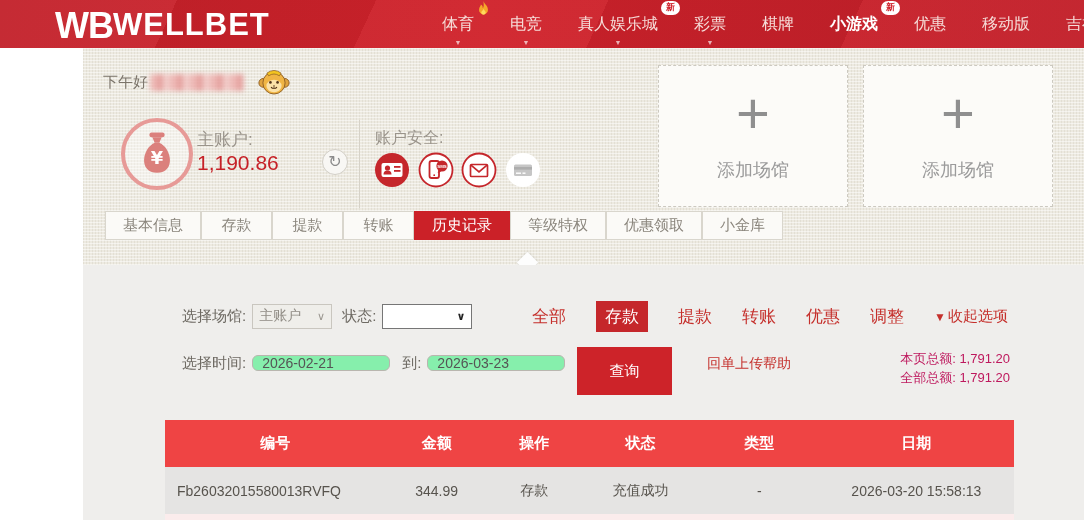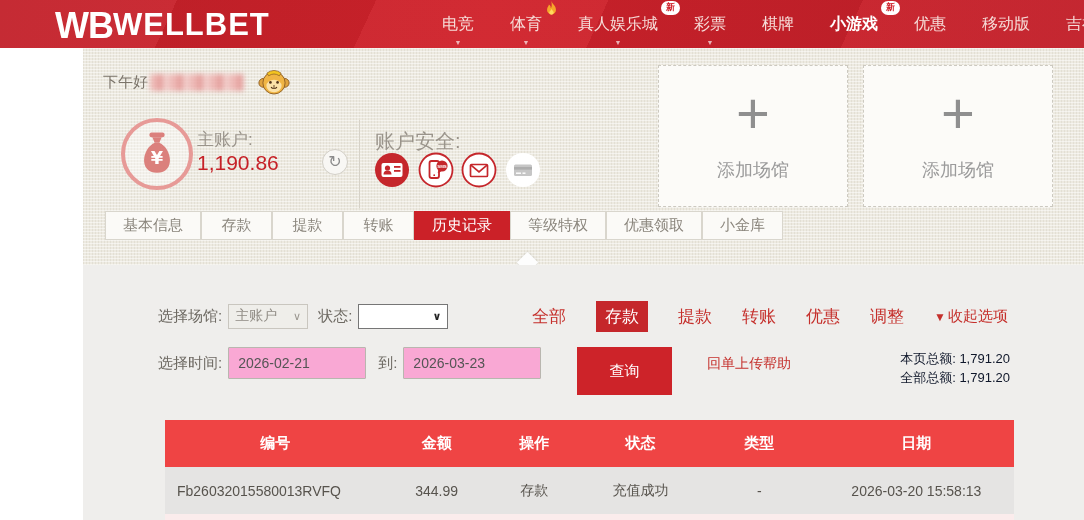--- a/index.html
+++ b/index.html
@@ -41,98 +41,98 @@
 
   .moneybag { position:absolute; left:38px; top:70px; width:72px; height:72px;
     border-radius:50%; border:4px solid #e79a97; background:rgba(255,255,255,0.35);
     display:flex; align-items:center; justify-content:center; }
   .acct-label { position:absolute; left:114px; top:80px; color:#9a948b; font-size:17px; }
   .acct-balance { position:absolute; left:114px; top:103px; color:#c62127; font-size:21px; }
   .refresh-btn { position:absolute; left:239px; top:101px; width:26px; height:26px;
     border-radius:50%; border:1px solid #d2cfc7; background:#f8f7f4; color:#8b8b8b;
     font-size:16px; line-height:24px; text-align:center; cursor:pointer; }
   .vdivider { position:absolute; left:276px; top:72px; width:1px; height:88px; background:#d6d2c8; }
-  .sec-label { position:absolute; left:292px; top:80px; color:#9a948b; font-size:20px; }
+  .sec-label { position:absolute; left:292px; top:80px; color:#9a948b; font-size:16px; }
   .sec-icon { position:absolute; top:104px; width:36px; height:36px; cursor:pointer; }
 
   .add-box { position:absolute; top:17px; width:190px; height:142px; background:#fcfbf8;
     border:1px dashed #ccc9c0; text-align:center; cursor:pointer; }
   .add-plus { margin-top:18px; font-size:58px; line-height:58px; font-weight:100; color:#8f8f8f; }
   .add-label { margin-top:16px; font-size:18px; color:#9b9b9b; }
 
   .tabs { position:absolute; left:22px; top:163px; display:flex; }
   .tab { height:29px; display:flex; align-items:center; justify-content:center;
     padding:0 17px; min-width:71px; background:#fbfaf7; border:1px solid #d9d6cd;
     color:#8a857c; font-size:15px; cursor:pointer; white-space:nowrap; }
   .tab.active { background:#cb2128; border-color:#cb2128; color:#fff; }
 
   .diamond { position:absolute; left:520px; top:255px; width:15px; height:15px;
     background:#fdfdfd; transform:rotate(45deg); box-shadow:0 0 3px rgba(0,0,0,0.12); }
 
   
   .lower { position:absolute; left:83px; top:265px; width:1001px; height:255px; background:#efeeec; }
 
   .frow1 { position:absolute; left:75px; top:37px; height:28px; display:flex; align-items:center; }
-  .flabel { color:#6e6a63; font-size:15px; white-space:nowrap; }
+  .flabel { color:#6e6a63; font-size:15px; white-space:nowrap;margin-left:24px; }
   .sel { height:25px; display:flex; align-items:center; justify-content:space-between;
     cursor:pointer; font-size:14px;text-align:right; }
   .sel-venue { width:80px; margin-left:6px; background:#efeeea; border:1px solid #c9c6bf;
     color:#8f8b84; padding:0 6px; }
   .sel-status { width:90px; margin-left:6px; background:#fff; border:1px solid #767676;
     color:#333; padding:0 6px; font-weight:bold; }
   .sel .chev { font-size:11px; }
   .sel-venue .chev { color:#9a968f; }
   .sel-status .chev { color:#222; }
   .frow1 .flabel.status { margin-left:10px; }
 
   .type-links { position:absolute; left:449px; top:37px; height:28px; display:flex;
     align-items:center; gap:30px; }
   .tlink { color:#c5302c; font-size:17px; cursor:pointer; white-space:nowrap; }
   .tlink.active { background:#c5272b; color:#fff; padding:4px 9px; }
   .collapse { color:#c5302c; font-size:15px; cursor:pointer; white-space:nowrap; }
   .collapse .tri { font-size:12px; margin-right:2px; }
 
   .frow2 { position:absolute; left:75px; top:84px; height:28px; display:flex; align-items:center; }
-  .date-input { width:138px; height:32px; margin-left:6px; background:#f9a8d4;
-    border:1px solid #b9b6af; border-radius:1px; padding:0 9px; font-size:14px;
+  .date-input { width:138px; height:16px; margin-left:6px; background:#86efac;
+    border:1px solid #b9b6af; border-radius:6px; padding:0 9px; font-size:14px;
     color:#555; font-family:"Liberation Sans","DejaVu Sans",sans-serif; }
   .to-label { margin-left:12px; }
   .search-btn { position:absolute; left:494px; top:82px; width:95px; height:48px;
     background:#cd2329; color:#fff; border:none; font-size:15px; cursor:pointer;
     font-family:"Liberation Sans","DejaVu Sans",sans-serif; }
   .receipt-link { position:absolute; left:624px; top:90px; color:#c5302c; font-size:14px; cursor:pointer; }
-  .totals { position:absolute; right:74px; top:84px; text-align:left; color:#0f172a;
+  .totals { position:absolute; right:74px; top:84px; text-align:left; color:#be185d;
     font-size:13px; line-height:19px; }
 
   table.hist { position:absolute; left:82px; top:155px; width:849px; border-collapse:collapse; }
   table.hist th { background:#ef4444; color:#fff; font-size:15px; font-weight:bold;
     height:47px; text-align:center; }
   table.hist td { background:#e5e4e3; color:#57534d; font-size:14px; height:47px;
     text-align:center; }
   table.hist td.c0 { text-align:left; padding-left:12px; }
   .row-next { position:absolute; left:82px; top:249px; width:849px; height:6px; background:#fbecec; }
 </style>
 </head>
 <body>
 
 <div class="topnav">
   <div class="logo"><span class="mono">WB</span><span class="word">WELLBET</span></div>
   <div class="nav-items">
     <div class="nav-item">
-      <span>电竞</span>
-      <span class="nav-caret">▼</span>
-    </div>
-    <div class="nav-item">
       <span>体育</span>
       <span class="fire">
         <svg viewBox="0 0 14 18" width="13" height="16">
             <path d="M7 0 C8 4 12 5 12 10 A5 5 0 0 1 2 10 C2 7 4 6 4 4 C5.6 5 6.6 6.4 6 8 C8 7 7 3 7 0Z" fill="#f6a62a"></path>
             <path d="M7 9 C8 11 9.6 11.4 9.5 13.3 A2.6 2.6 0 0 1 4.4 13.3 C4.4 11.5 6.4 11 7 9Z" fill="#ffd95e"></path>
           </svg>
       </span>
+      <span class="nav-caret">▼</span>
+    </div>
+    <div class="nav-item">
+      <span>电竞</span>
       <span class="nav-caret">▼</span>
     </div>
     <div class="nav-item">
       <span>真人娱乐城</span>
       <span class="new-badge">新</span>
       <span class="nav-caret">▼</span>
     </div>
     <div class="nav-item">
       <span>彩票</span>
       <span class="nav-caret">▼</span>

